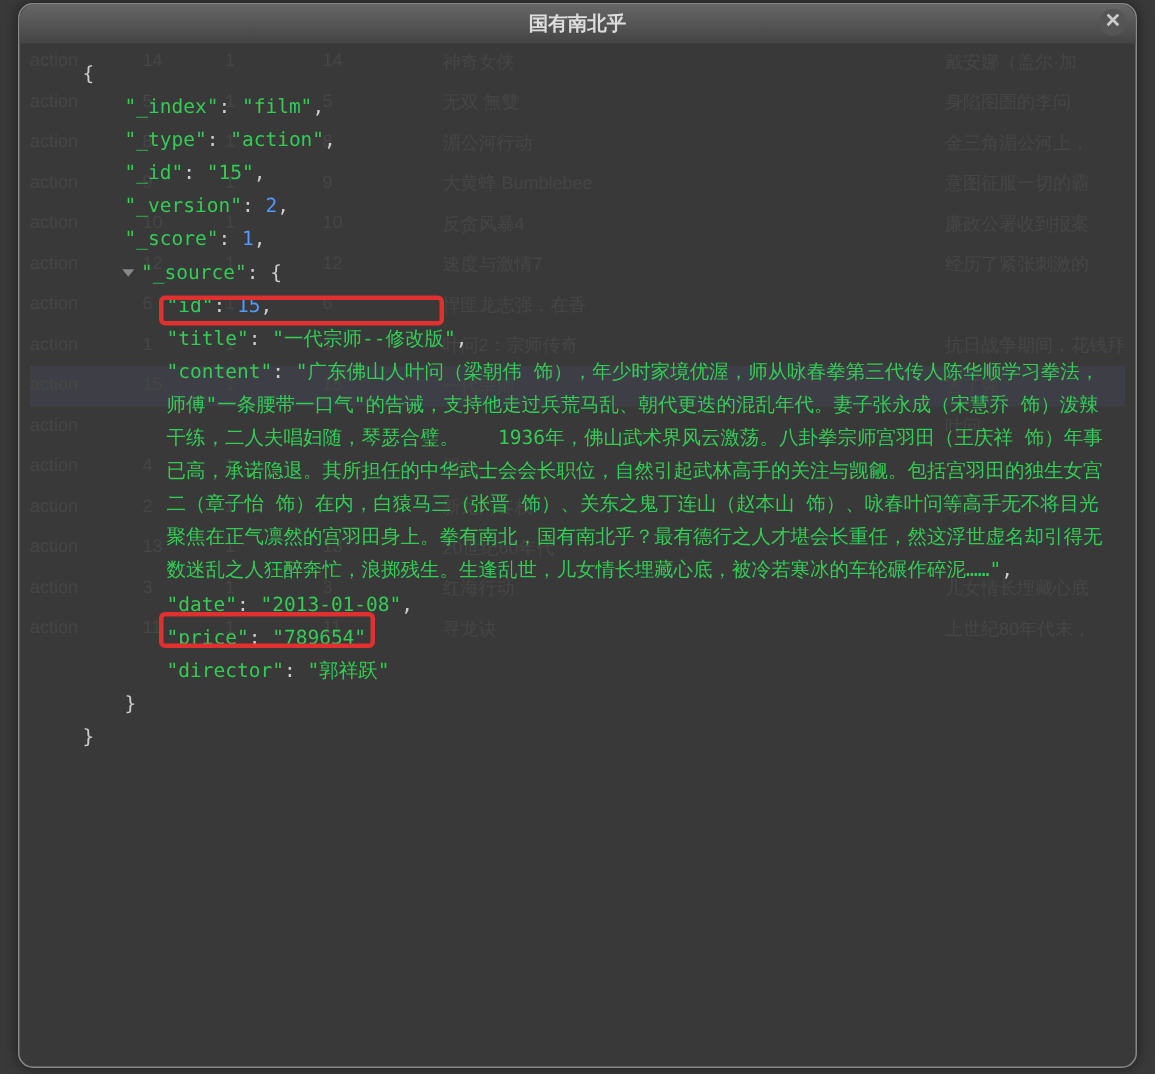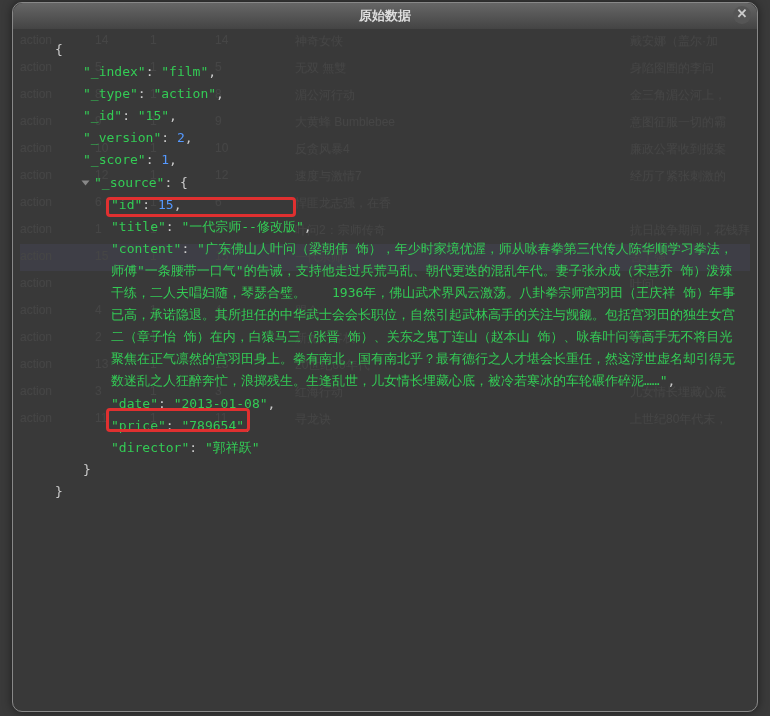--- a/index.html
+++ b/index.html
@@ -148,21 +148,21 @@
         <div class="c3">1</div>
         <div class="c4">11</div>
         <div class="c5">寻龙诀</div>
         <div class="c6">上世纪80年代末，</div>
       </div>
     </div>
 </div>
 
 <div class="dialog">
 <div class="titlebar">
-<span>原始数据</span>
+<span>国有南北乎</span>
 <div class="close">✕</div>
 </div>
 <div class="body">
 <div class="i1"><span class="p">{</span></div>
 <div class="i2"><span class="k">"_index"</span><span class="p">: </span><span class="v">"film"</span><span class="p">,</span></div>
 <div class="i2"><span class="k">"_type"</span><span class="p">: </span><span class="v">"action"</span><span class="p">,</span></div>
 <div class="i2"><span class="k">"_id"</span><span class="p">: </span><span class="v">"15"</span><span class="p">,</span></div>
 <div class="i2"><span class="k">"_version"</span><span class="p">: </span><span class="n">2</span><span class="p">,</span></div>
 <div class="i2"><span class="k">"_score"</span><span class="p">: </span><span class="n">1</span><span class="p">,</span></div>
 <div class="i2"><span class="tri"></span><span class="k">"_source"</span><span class="p">: {</span></div>

